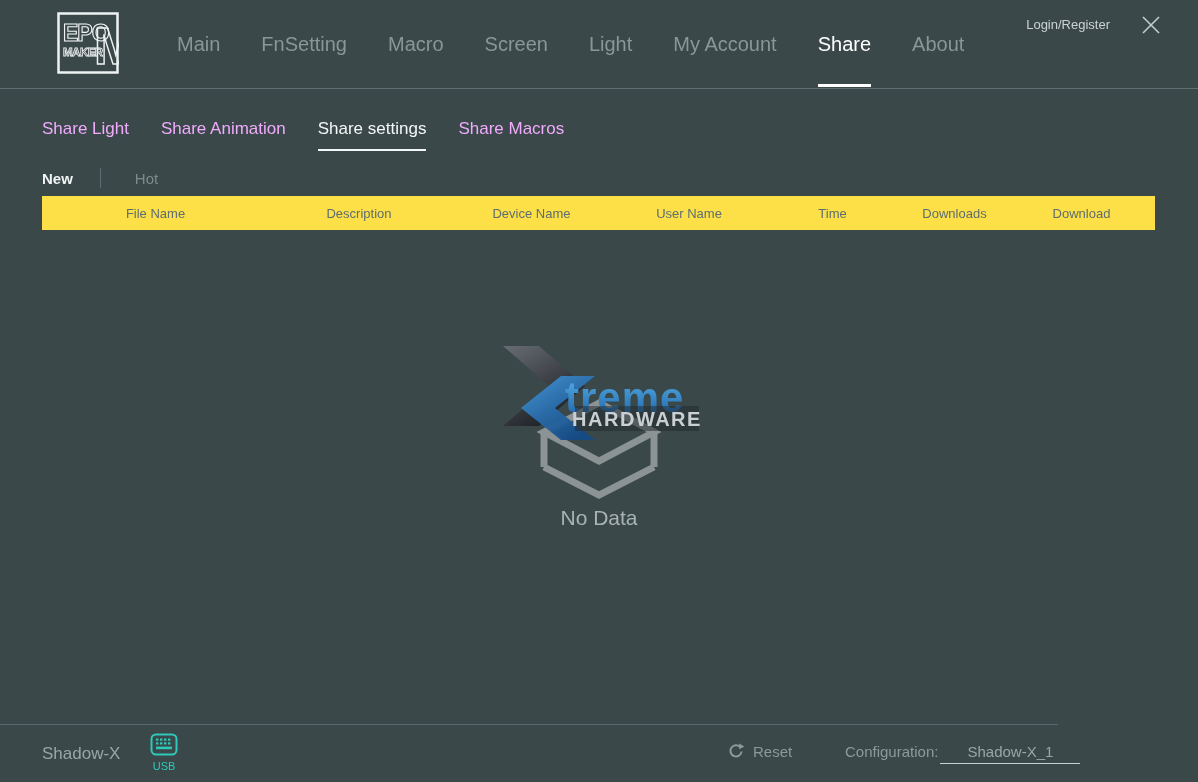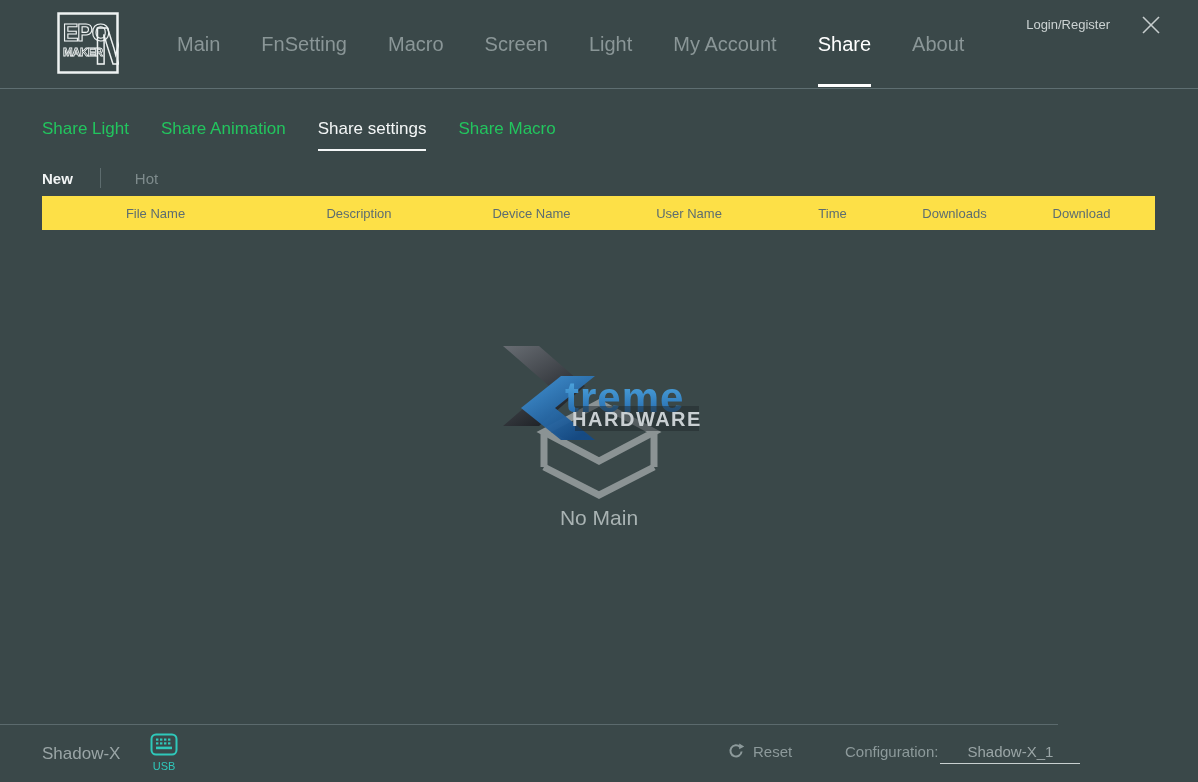--- a/index.html
+++ b/index.html
@@ -18,21 +18,21 @@
   .nav-item{position:relative;height:88px;display:flex;align-items:center;
     font-size:20px;color:#8a9697;cursor:default;white-space:nowrap;}
   .nav-item.active{color:#ffffff;}
   .nav-item.active::after{content:"";position:absolute;left:0;right:0;bottom:1px;height:3px;background:#ffffff;}
   .login{position:absolute;right:88px;top:17px;font-size:13px;color:#ccd3d3;}
   .close-btn{position:absolute;right:36px;top:14px;width:22px;height:22px;}
 
   
   .subnav{position:absolute;left:42px;top:106px;display:flex;gap:32px;height:46px;}
   .subtab{position:relative;height:46px;display:flex;align-items:center;
-    font-size:17px;color:#22c55e;white-space:nowrap;}
+    font-size:17px;color:#f0abfc;white-space:nowrap;}
   .subtab.active{color:#f4f7f7;}
   .subtab.active::after{content:"";position:absolute;left:0;right:0;bottom:1px;height:2px;background:#f4f7f7;}
 
   
   .filters{position:absolute;left:42px;top:165px;display:flex;align-items:center;height:26px;}
   .filter{font-size:15px;color:#7e8b8c;}
   .filter.active{color:#f2f5f5;font-weight:bold;}
   .filter-divider{width:1px;height:20px;background:#5d6c6e;margin:0 32px 0 27px;}
   .filter-hot{margin-left:2px;}
 
@@ -98,21 +98,21 @@
         <line x1="3" y1="3" x2="19" y2="19" stroke="#c6cdcd" stroke-width="1.6"></line>
         <line x1="19" y1="3" x2="3" y2="19" stroke="#c6cdcd" stroke-width="1.6"></line>
       </svg>
     </div>
   </div>
 
   <div class="subnav">
     <div class="subtab">Share Light</div>
     <div class="subtab">Share Animation</div>
     <div class="subtab active">Share settings</div>
-    <div class="subtab">Share Macro</div>
+    <div class="subtab">Share Macros</div>
   </div>
 
   <div class="filters">
     <div class="filter active">New</div>
     <div class="filter-divider"></div>
     <div class="filter filter-hot">Hot</div>
   </div>
 
   <div class="table-header">
     <div class="th">File Name</div>
@@ -152,21 +152,21 @@
         </linearGradient>
       </defs>
       <polygon points="8,6 44,6 90,46 44,86 8,86 54,46" fill="url(#gradDark)"></polygon>
       <polygon points="100,36 66,36 26,68 66,100 100,100 60,68" fill="url(#gradBlueArrow)" opacity="0.95"></polygon>
       <text x="70" y="72" font-family="Liberation Sans, sans-serif" font-size="42" font-weight="bold" letter-spacing="1" fill="url(#gradBlueText)">treme</text>
       <rect x="80" y="66" width="124" height="25" fill="#1f272b" opacity="0.5"></rect>
       <text x="142" y="86" text-anchor="middle" font-family="Liberation Sans, sans-serif" font-size="20" font-weight="bold" letter-spacing="1.5" fill="#c9cfd2">HARDWARE</text>
     </svg>
   </div>
 
-  <div class="no-data">No Main</div>
+  <div class="no-data">No Data</div>
 
   <div class="footer">
 
     <div class="device-name">Shadow-X</div>
 
     <div class="usb-block">
       <svg width="28" height="23" viewBox="0 0 28 23">
         <rect x="1.5" y="1.5" width="25" height="20" rx="4.5" fill="none" stroke="#2fc8ba" stroke-width="2"></rect>
         <g fill="#2fc8ba">
           <rect x="6" y="5.5" width="2.4" height="2.2"></rect>

